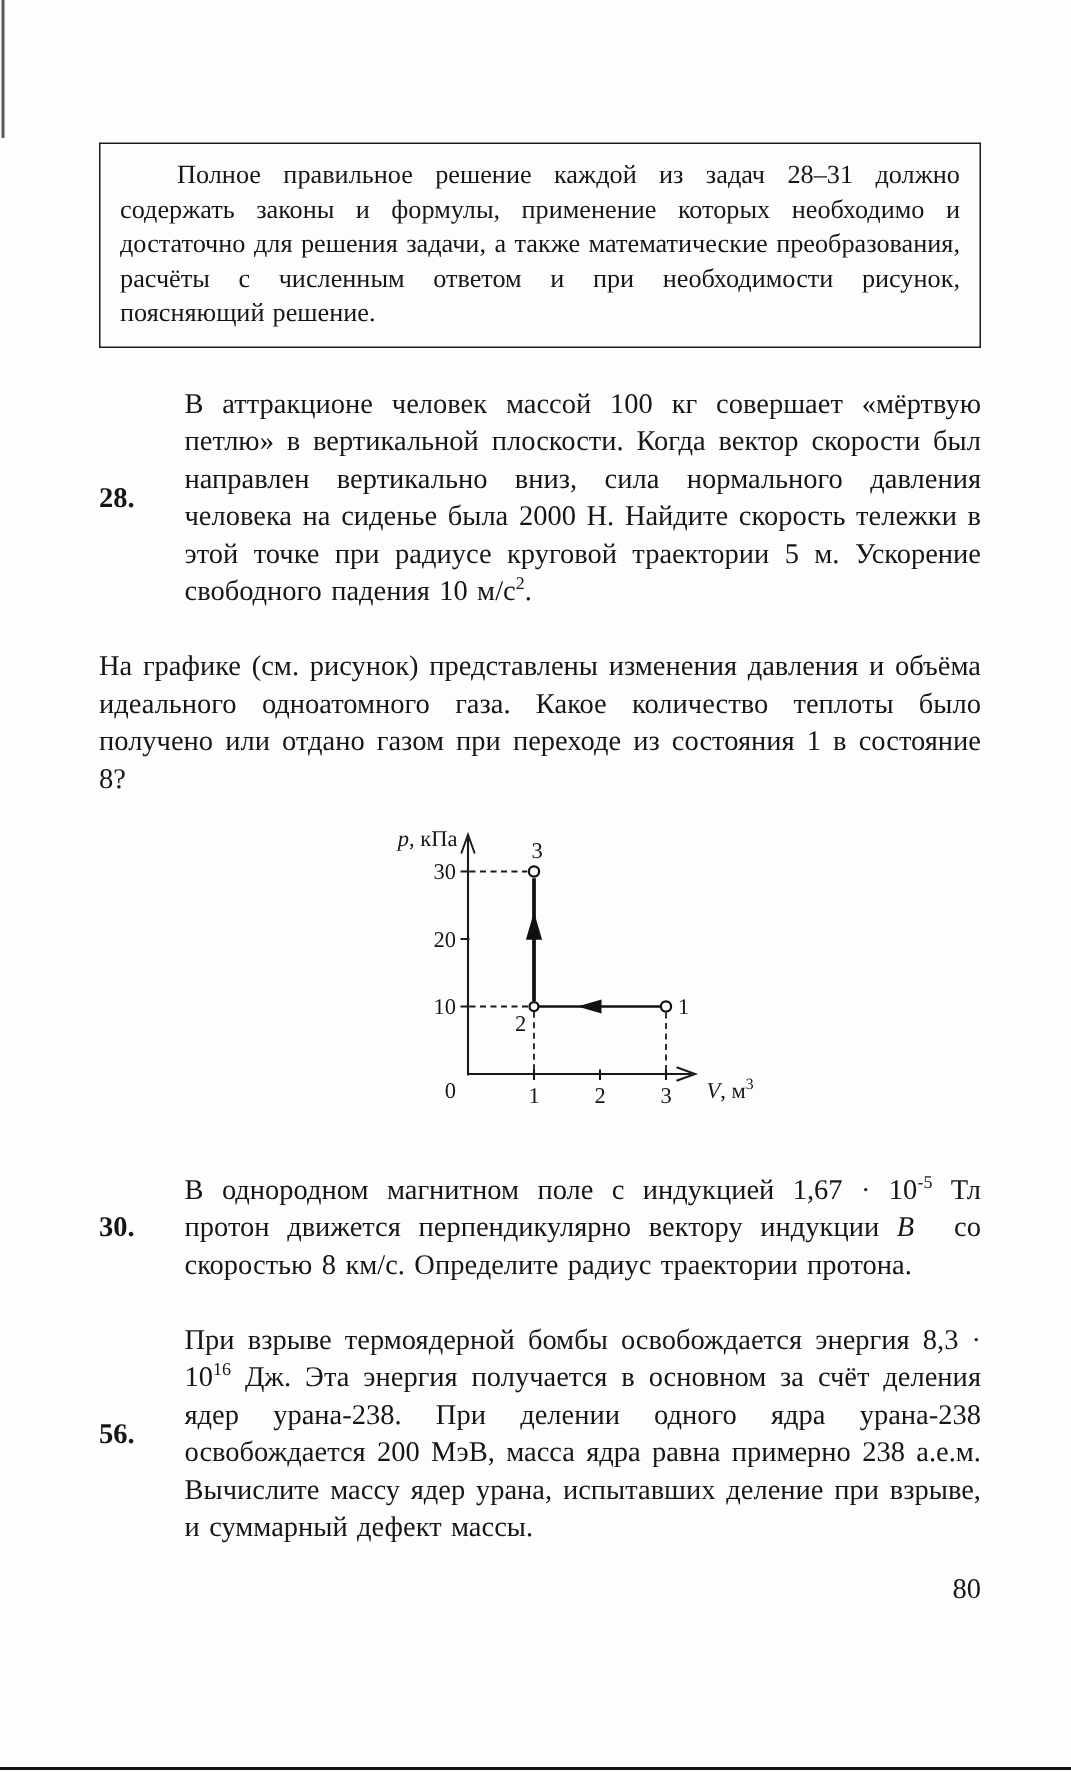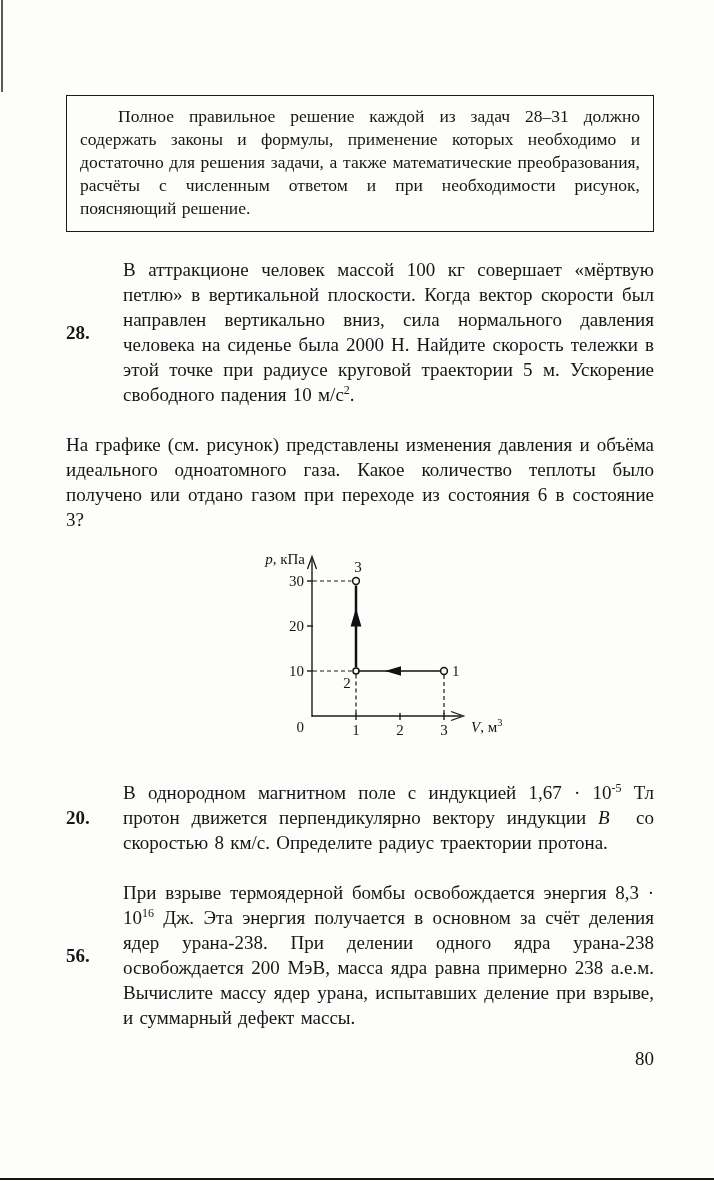--- a/index.html
+++ b/index.html
@@ -73,21 +73,21 @@
   <div class="instruction-box">
     <p class="instruction-text">Полное правильное решение каждой из задач 28–31 должно содержать законы и формулы, применение которых необходимо и достаточно для решения задачи, а также математические преобразования, расчёты с численным ответом и при необходимости рисунок, поясняющий решение.</p>
   </div>
 
   <div class="problem">
     <span class="problem-number">28.</span>
     <p class="problem-text"><span>В аттракционе человек массой 100 кг совершает «мёртвую петлю» в вертикальной плоскости. Когда вектор скорости был направлен вертикально вниз, сила нормального давления человека на сиденье была 2000 Н. Найдите скорость тележки в этой точке при радиусе круговой траектории 5 м. Ускорение свободного падения 10 м/с</span><sup>2</sup><span>.</span></p>
   </div>
 
   <div class="problem">
-    <p class="problem-text"><span>На графике (см. рисунок) представлены изменения давления и объёма идеального одноатомного газа. Какое количество теплоты было получено или отдано газом при переходе из состояния 6 в состояние 3?</span></p>
+    <p class="problem-text"><span>На графике (см. рисунок) представлены изменения давления и объёма идеального одноатомного газа. Какое количество теплоты было получено или отдано газом при переходе из состояния 1 в состояние 8?</span></p>
   </div>
 
   <figure class="pv-figure">
     <svg width="262" height="205" viewBox="0 0 262 205">
 
       <line class="axis" x1="60" y1="171" x2="60" y2="13"></line>
       <polyline class="axis-arrow" points="55.5,23 60,10.5 64.5,23"></polyline>
       <line class="axis" x1="60" y1="170" x2="209" y2="170"></line>
       <polyline class="axis-arrow" points="199,165.5 211.5,170 199,174.5"></polyline>
 
@@ -123,21 +123,21 @@
       <text x="148" y="189" text-anchor="middle">2</text>
       <text x="192" y="189" text-anchor="middle">3</text>
 
       <text x="106" y="26" text-anchor="middle">3</text>
       <text x="95" y="141.5" text-anchor="middle">2</text>
       <text x="200" y="130" text-anchor="start">1</text>
     </svg>
   </figure>
 
   <div class="problem">
-    <span class="problem-number">20.</span>
+    <span class="problem-number">30.</span>
     <p class="problem-text"><span>В однородном магнитном поле с индукцией 1,67 · 10</span><sup>-5</sup><span> Тл протон движется перпендикулярно вектору индукции </span><span class="vec">B⃗</span><span> со скоростью 8 км/с. Определите радиус траектории протона.</span></p>
   </div>
 
   <div class="problem">
     <span class="problem-number">56.</span>
     <p class="problem-text"><span>При взрыве термоядерной бомбы освобождается энергия 8,3 · 10</span><sup>16</sup><span> Дж. Эта энергия получается в основном за счёт деления ядер урана-238. При делении одного ядра урана-238 освобождается 200 МэВ, масса ядра равна примерно 238 а.е.м. Вычислите массу ядер урана, испытавших деление при взрыве, и суммарный дефект массы.</span></p>
   </div>
 
   <div class="page-number">80</div>
 

